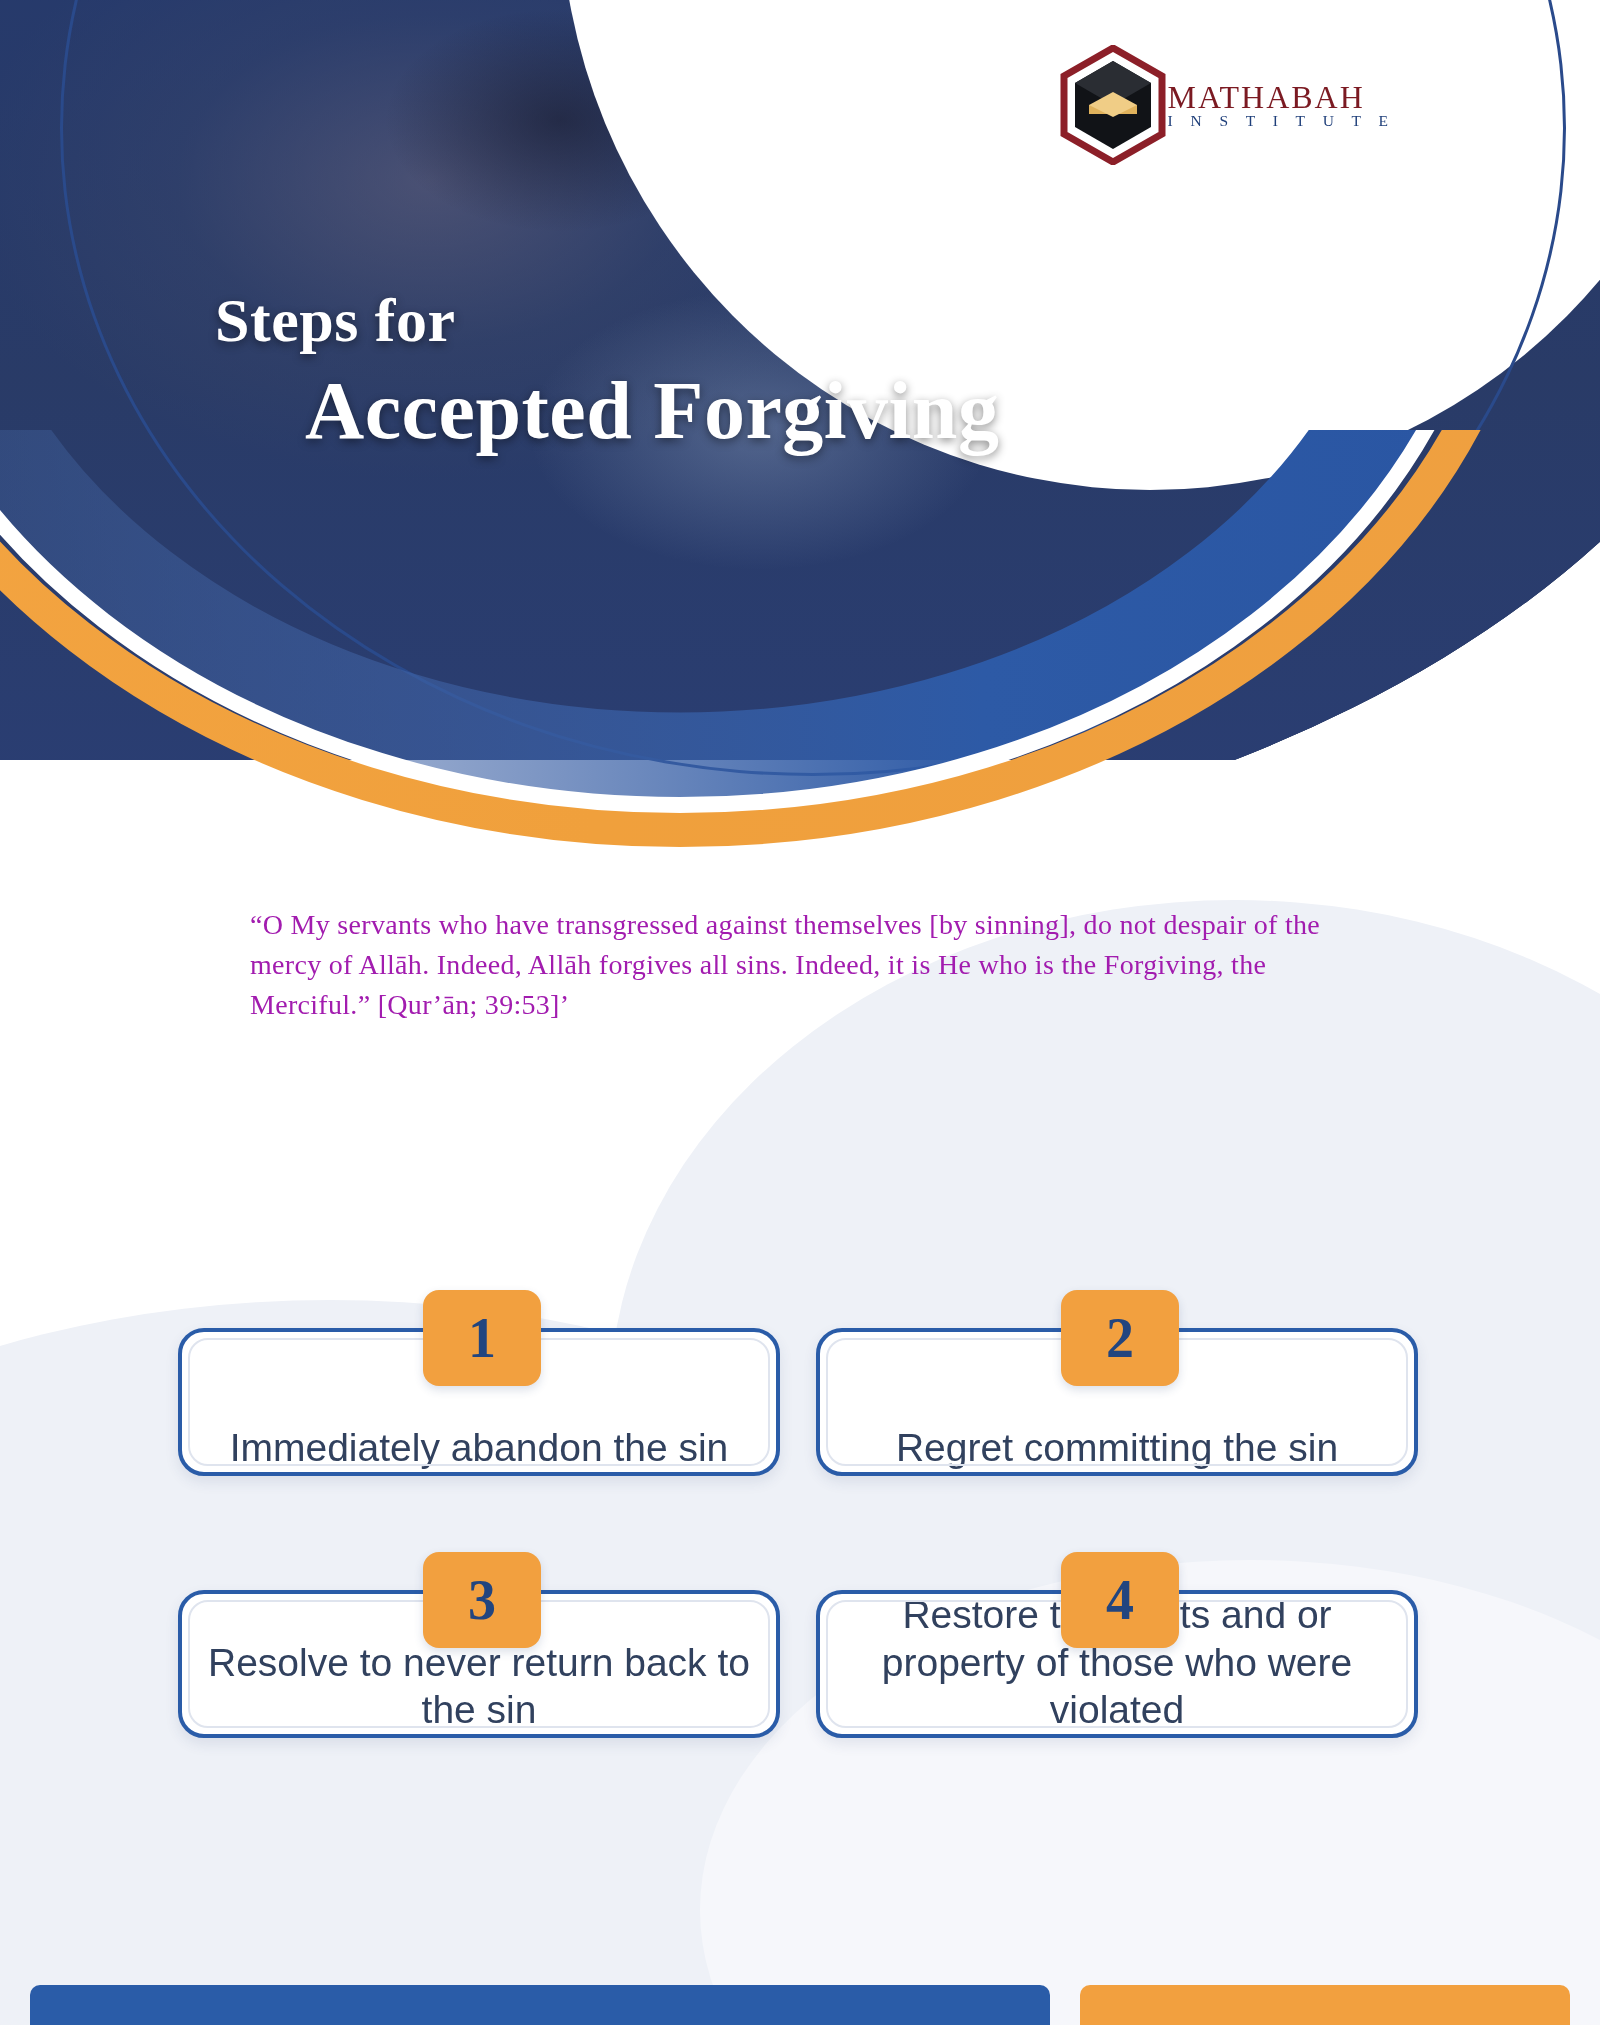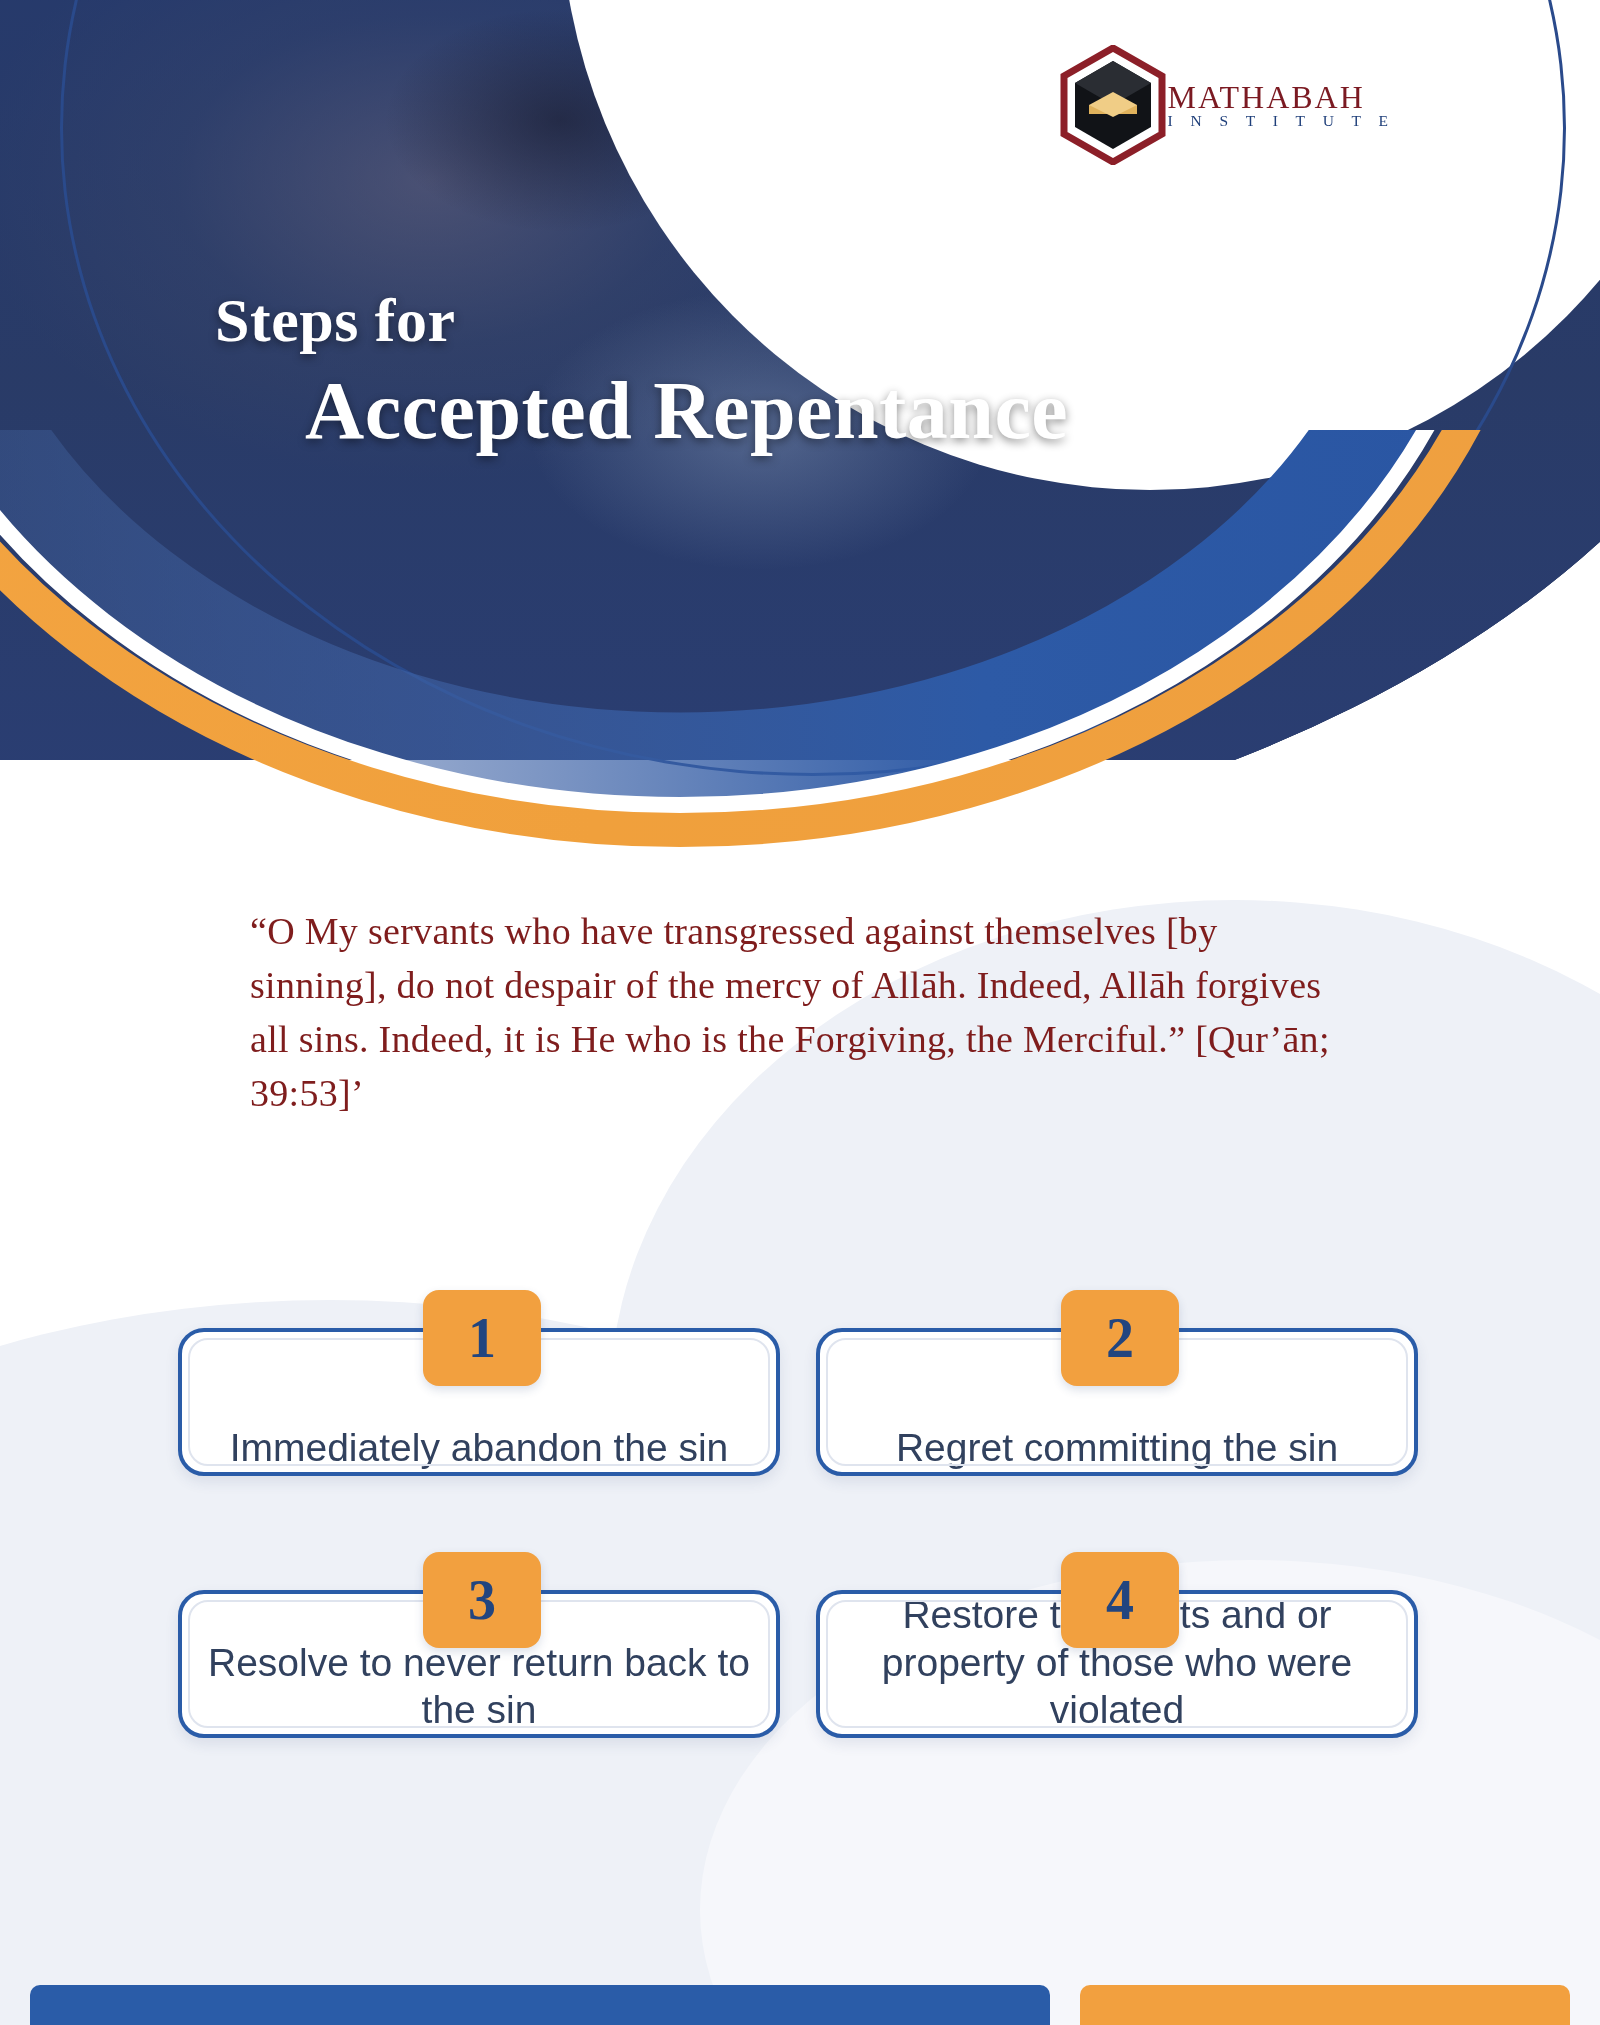--- a/index.html
+++ b/index.html
@@ -138,23 +138,23 @@
   }
 
   
   .quote {
     position: absolute;
     left: 250px;
     top: 905px;
     width: 1100px;
     z-index: 3;
     font-family: "Liberation Serif", serif;
-    font-size: 38px;
+    font-size: 28px;
     line-height: 1.42;
-    color: #7f1d1d;
+    color: #a21caf;
     letter-spacing: .3px;
   }
 
   
   .steps {
     position: absolute;
     left: 178px;
     top: 1290px;
     width: 1240px;
     z-index: 3;
@@ -290,21 +290,21 @@
       </svg>
     </div>
     <div class="logo-text">
       <div class="logo-name">MATHABAH</div>
       <div class="logo-sub">I N S T I T U T E</div>
     </div>
   </div>
 
   <div class="title-block">
     <div class="title-line1">Steps for</div>
-    <div class="title-line2">Accepted Repentance</div>
+    <div class="title-line2">Accepted Forgiving</div>
   </div>
 </div>
 
 <div class="bg-swoosh-a"></div>
 <div class="bg-swoosh-b"></div>
 <div class="bg-swoosh-c"></div>
 
 <div class="quote">“O My servants who have transgressed against themselves [by sinning], do not despair of the mercy of Allāh. Indeed, Allāh forgives all sins. Indeed, it is He who is the Forgiving, the Merciful.” [Qur’ān; 39:53]’</div>
 
 <div class="steps">

